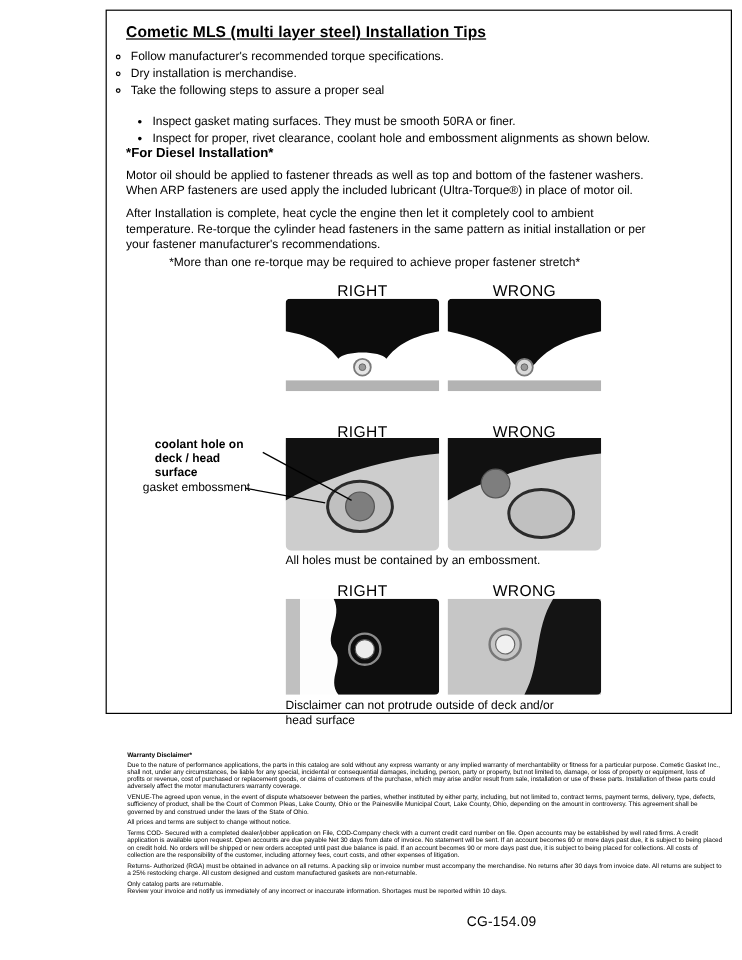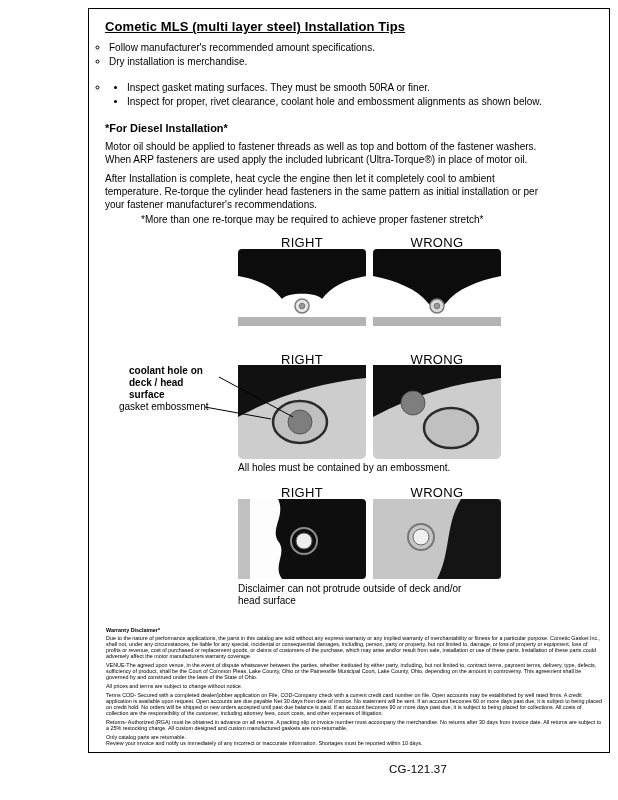--- a/index.html
+++ b/index.html
@@ -1,18 +1,18 @@
 <!DOCTYPE html>
 <html><head>
 <meta charset="utf-8">
 <style>
   html,body{margin:0;padding:0;background:#fff;}
   .page{position:relative;width:618px;height:800px;background:#ffffff;
         font-family:"Liberation Sans", sans-serif;color:#000;overflow:hidden;}
-  .frame{position:absolute;left:88px;top:8px;width:522px;height:745px;
+  .frame{position:absolute;left:88px;top:8px;width:522px;height:587px;
          border:1.5px solid #000;box-sizing:border-box;background:#fff;}
   .abs{position:absolute;}
   .title{left:16px;top:10px;font-size:13px;font-weight:bold;text-decoration:underline;letter-spacing:.1px;}
   .tips{left:6px;top:32px;font-size:10px;line-height:14px;}
   .tips ul{margin:0;padding-left:14px;list-style:circle;}
   .tips ul ul{list-style:disc;padding-left:18px;margin-top:12px;}
   .tips li{margin:0;}
   .h2{left:16px;top:113px;font-size:11px;font-weight:bold;}
   .para{left:16px;font-size:10px;line-height:13px;width:440px;}
   .p1{top:131px;} .p2{top:163px;} .note{top:204px;width:460px;margin-left:36px;}
@@ -30,23 +30,23 @@
 </head>
 <body>
 
 <div class="page">
   <div class="frame">
 
     <div class="abs title">Cometic MLS (multi layer steel) Installation Tips</div>
 
     <div class="abs tips">
       <ul>
-        <li><span>Follow manufacturer's recommended amount specifications.</span></li>
+        <li><span>Follow manufacturer's recommended torque specifications.</span></li>
         <li><span>Dry installation is merchandise.</span></li>
-        <li>
+        <li><span>Take the following steps to assure a proper seal</span>
           <ul>
             <li><span>Inspect gasket mating surfaces.  They must be smooth 50RA or finer.</span></li>
             <li><span>Inspect for proper, rivet clearance, coolant hole and embossment alignments as shown below.</span></li>
           </ul>
         </li>
       </ul>
     </div>
 
     <div class="abs h2">*For Diesel Installation*</div>
     <div class="abs para p2">After Installation is complete, heat cycle the engine then let it completely cool to ambient temperature. Re-torque the cylinder head fasteners in the same pattern as initial installation or per your fastener manufacturer's recommendations.</div>
@@ -131,16 +131,16 @@
       <p class="lh">Warranty Disclaimer*</p>
       <p>Due to the nature of performance applications, the parts in this catalog are sold without any express warranty or any implied warranty of merchantability or fitness for a particular purpose.  Cometic Gasket Inc., shall not, under any circumstances, be liable for any special, incidental or consequential damages, including, person, party or property, but not limited to, damage, or loss of property or equipment, loss of profits or revenue, cost of purchased or replacement goods, or claims of customers of the purchase, which may arise and/or result from sale, installation or use of these parts.  Installation of these parts could adversely affect the motor manufacturers warranty coverage.</p>
       <p>VENUE-The agreed upon venue, in the event of dispute whatsoever between the parties, whether instituted by either party, including, but not limited to, contract terms, payment terms, delivery, type, defects, sufficiency of product, shall be the Court of Common Pleas, Lake County, Ohio or the Painesville Municipal Court, Lake County, Ohio, depending on the amount in controversy.  This agreement shall be governed by and construed under the laws of the State of Ohio.</p>
       <p>All prices and terms are subject to change without notice.</p>
       <p>Terms COD- Secured with a completed dealer/jobber application on File, COD-Company check with a current credit card number on file.  Open accounts may be established by well rated firms.  A credit application is available upon request.  Open accounts are due payable Net 30 days from date of invoice.  No statement will be sent.  If an account becomes 60 or more days past due, it is subject to being placed on credit hold.  No orders will be shipped or new orders accepted until past due balance is paid.  If an account becomes 90 or more days past due, it is subject to being placed for collections.  All costs of collection are the responsibility of the customer, including attorney fees, court costs, and other expenses of litigation.</p>
       <p>Returns- Authorized (RGA) must be obtained in advance on all returns.  A packing slip or invoice number must accompany the merchandise.  No returns after 30 days from invoice date.  All returns are subject to a 25% restocking charge.  All custom designed and custom manufactured gaskets are non-returnable.</p>
       <p class="tight">Only catalog parts are returnable.</p>
       <p>Review your invoice and notify us immediately of any incorrect or inaccurate information.  Shortages must be reported within 10 days.</p>
     </div>
 
-    <div class="abs pagenum">CG-121.37</div>
+    <div class="abs pagenum">CG-154.09</div>
 
   </div>
 </div>
 
 </body></html>

